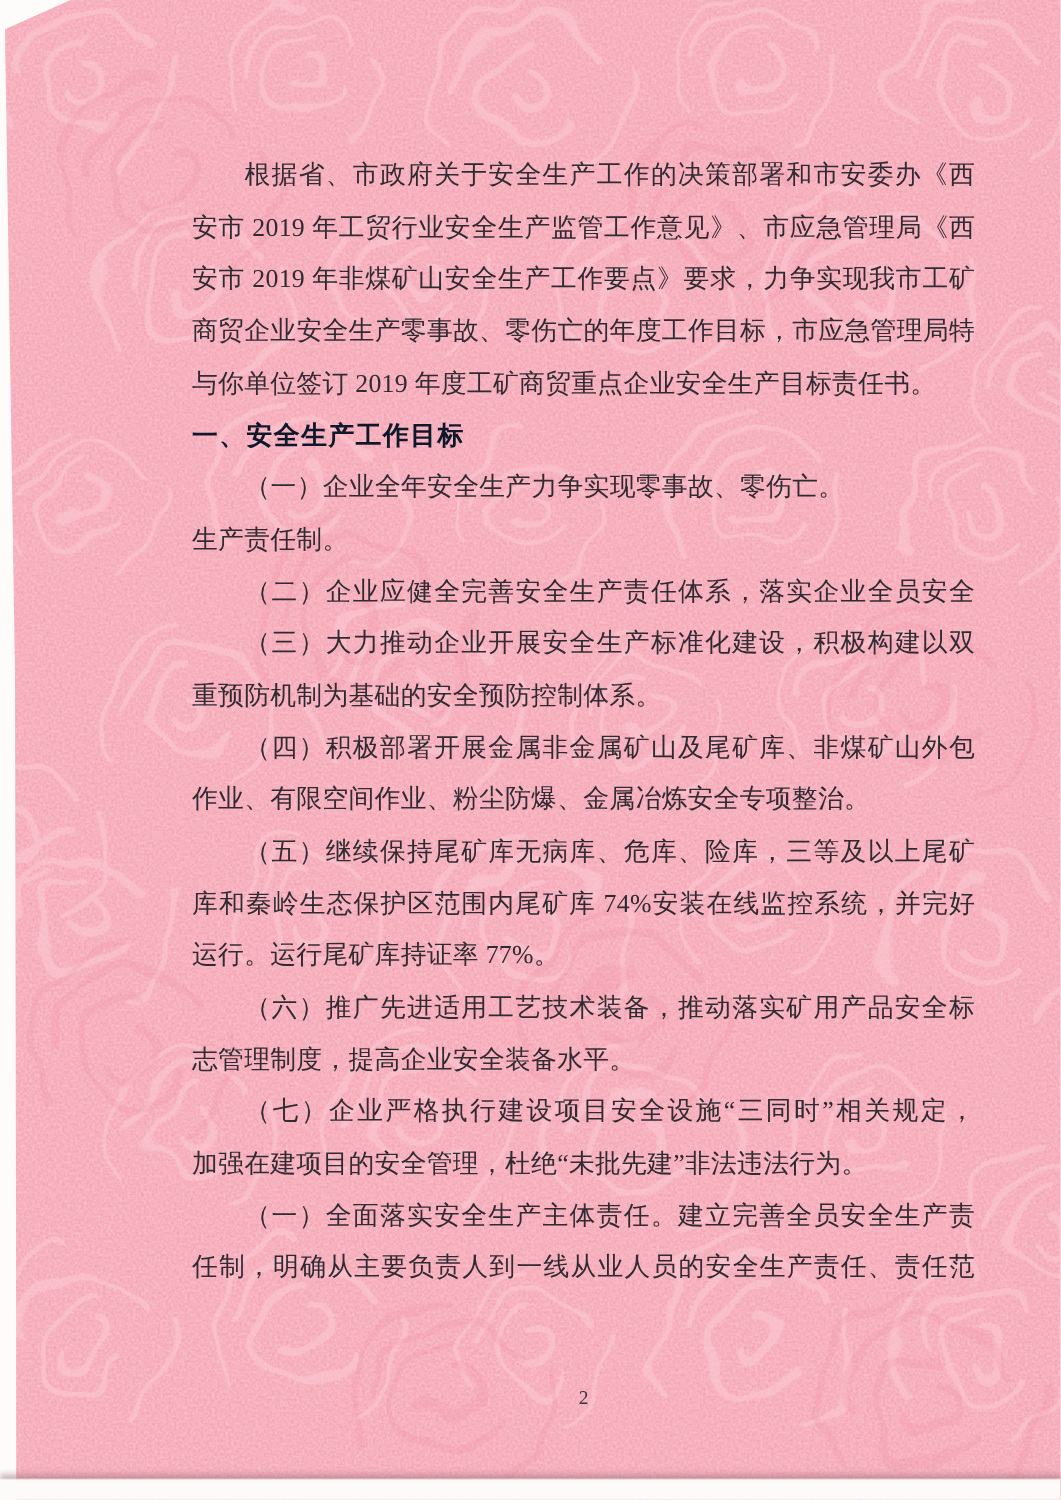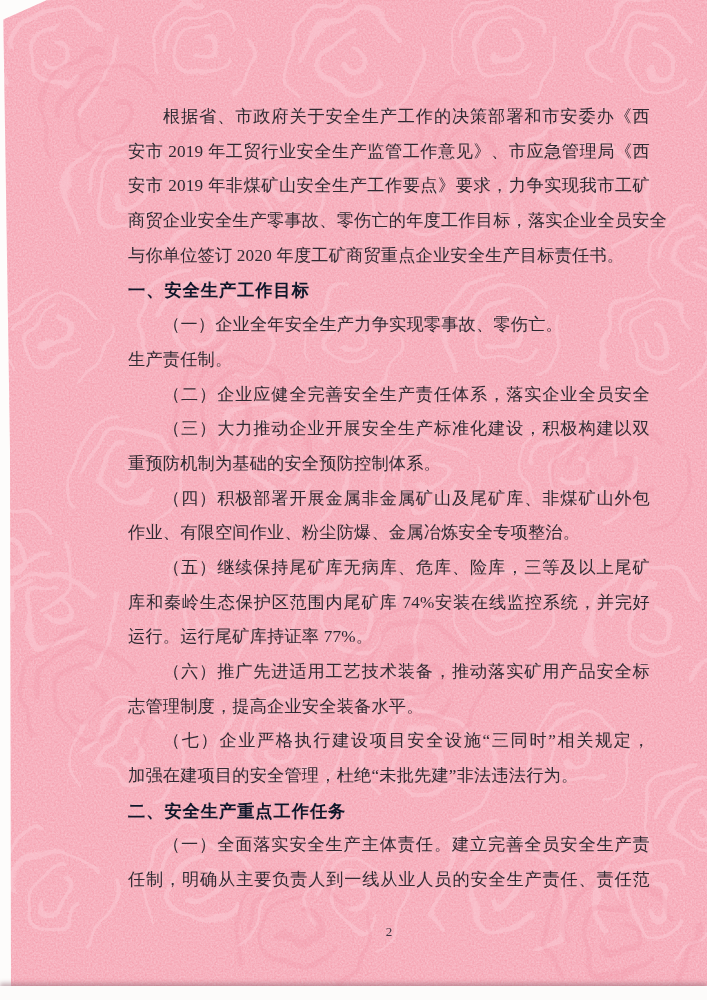--- a/index.html
+++ b/index.html
@@ -169,38 +169,37 @@
       <use href="#rose" transform="translate(420,680) scale(1.25)"></use>
       <use href="#rose" transform="translate(300,930) scale(1.2)"></use>
       <use href="#rose" transform="translate(620,940) scale(1.3)"></use>
     </g>
   </svg>
 
   <div class="textcol">
       <div class="line indent fill">根据省、市政府关于安全生产工作的决策部署和市安委办《西</div>
       <div class="line cont fill">安市 2019 年工贸行业安全生产监管工作意见》、市应急管理局《西</div>
       <div class="line cont fill">安市 2019 年非煤矿山安全生产工作要点》要求，力争实现我市工矿</div>
-      <div class="line cont fill">商贸企业安全生产零事故、零伤亡的年度工作目标，落实企业全员安全</div>
-      <div class="line cont">与你单位签订 2020 年度工矿商贸重点企业安全生产目标责任书。</div>
+      <div class="line cont fill">商贸企业安全生产零事故、零伤亡的年度工作目标，市应急管理局特</div>
+      <div class="line cont">与你单位签订 2019 年度工矿商贸重点企业安全生产目标责任书。</div>
       <div class="line heading">一、安全生产工作目标</div>
       <div class="line indent">（一）企业全年安全生产力争实现零事故、零伤亡。</div>
       <div class="line cont">生产责任制。</div>
       <div class="line indent fill">（二）企业应健全完善安全生产责任体系，落实企业全员安全</div>
       <div class="line indent fill">（三）大力推动企业开展安全生产标准化建设，积极构建以双</div>
       <div class="line cont">重预防机制为基础的安全预防控制体系。</div>
       <div class="line indent fill">（四）积极部署开展金属非金属矿山及尾矿库、非煤矿山外包</div>
       <div class="line cont">作业、有限空间作业、粉尘防爆、金属冶炼安全专项整治。</div>
       <div class="line indent fill">（五）继续保持尾矿库无病库、危库、险库，三等及以上尾矿</div>
       <div class="line cont fill">库和秦岭生态保护区范围内尾矿库 74%安装在线监控系统，并完好</div>
       <div class="line cont">运行。运行尾矿库持证率 77%。</div>
       <div class="line indent fill">（六）推广先进适用工艺技术装备，推动落实矿用产品安全标</div>
       <div class="line cont">志管理制度，提高企业安全装备水平。</div>
       <div class="line indent fill">（七）企业严格执行建设项目安全设施“三同时”相关规定，</div>
       <div class="line cont">加强在建项目的安全管理，杜绝“未批先建”非法违法行为。</div>
-      <div class="line heading">二、安全生产重点工作任务</div>
       <div class="line indent fill">（一）全面落实安全生产主体责任。建立完善全员安全生产责</div>
       <div class="line cont fill">任制，明确从主要负责人到一线从业人员的安全生产责任、责任范</div>
     </div>
 
   <div class="pagenum">2</div>
 
   <div class="edge-left"></div>
   <div class="corner-tl"></div>
   <div class="bottom-strip"></div>
 

